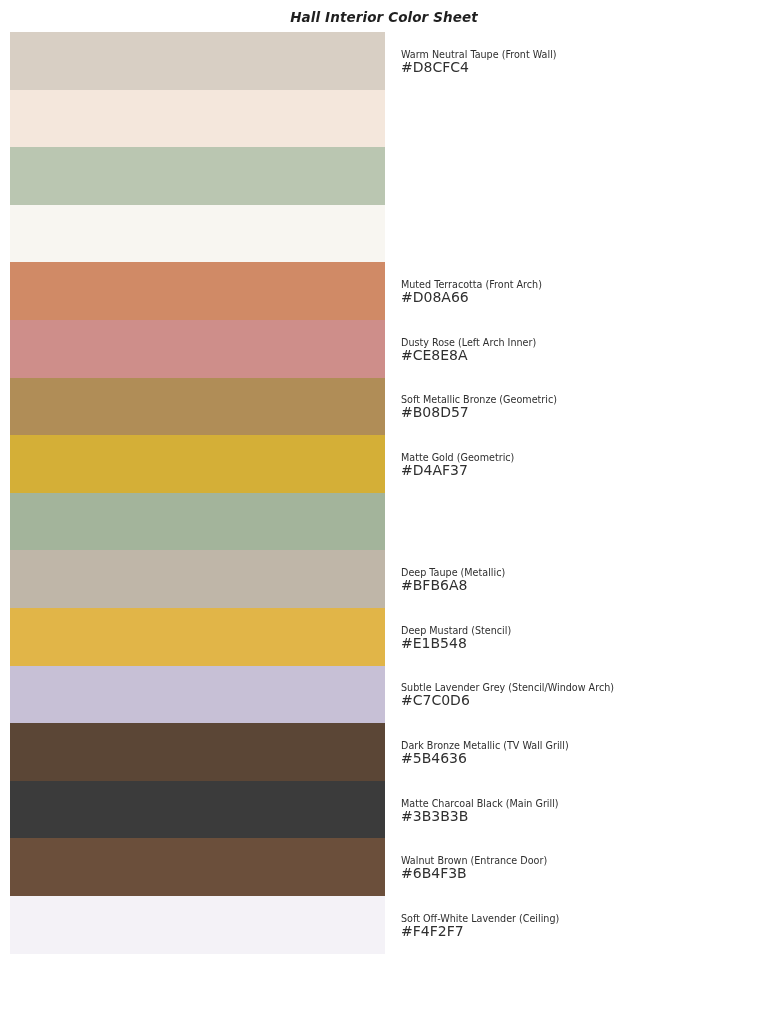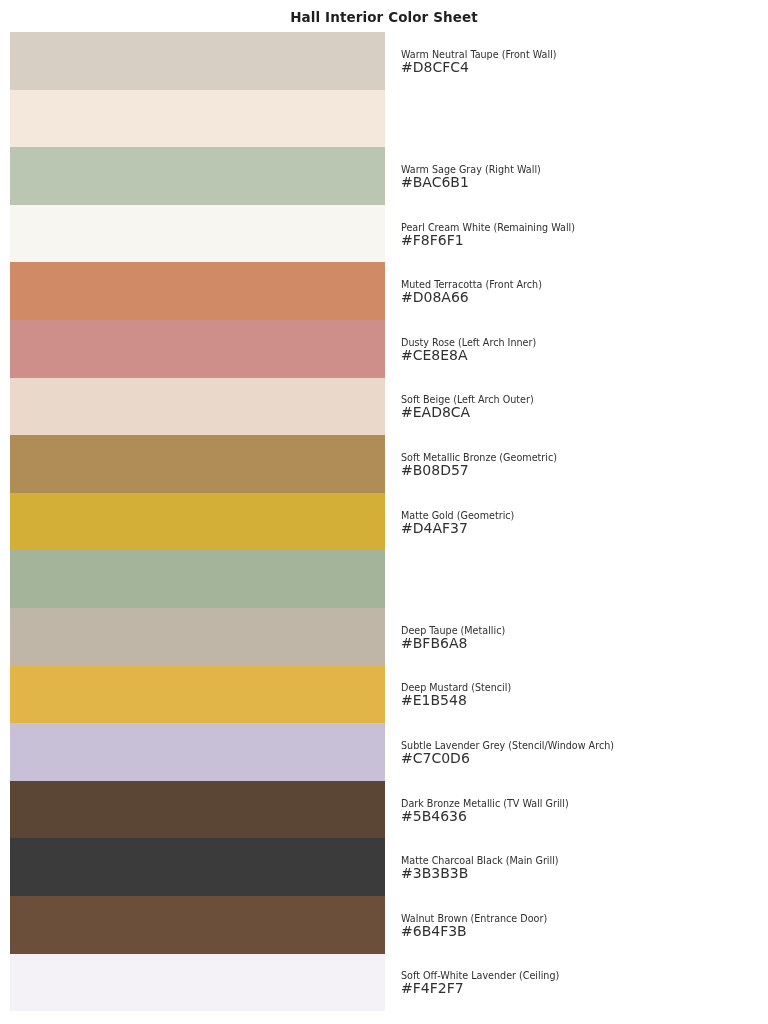--- a/index.html
+++ b/index.html
@@ -25,20 +25,21 @@
     position: absolute;
     top: 9px;
     left: 0;
     width: 768px;
     text-align: center;
     font-size: 13.5px;
     font-weight: bold;
     color: #1f1f1f;
     letter-spacing: 0.1px;
     line-height: 16px;
+    font-style: italic;
   }
   #swatch-list {
     position: absolute;
     top: 32px;
     left: 10px;
     width: 748px;
     height: 979px;
   }
   .swatch-row {
     position: relative;
@@ -88,51 +89,36 @@
         <div class="swatch-text">
           <div class="swatch-name">Warm Neutral Taupe (Front Wall)</div>
           <div class="swatch-hex">#D8CFC4</div>
         </div>
       </div>
       <div class="swatch-row">
         <div class="swatch-chip" style="background-color: rgb(244, 231, 220);"></div>
       </div>
       <div class="swatch-row">
         <div class="swatch-chip" style="background-color: rgb(186, 198, 177);"></div>
-        <div class="swatch-text">
-          <div class="swatch-name">Warm Sage Gray (Right Wall)</div>
-          <div class="swatch-hex">#BAC6B1</div>
-        </div>
       </div>
       <div class="swatch-row">
         <div class="swatch-chip" style="background-color: rgb(248, 246, 241);"></div>
-        <div class="swatch-text">
-          <div class="swatch-name">Pearl Cream White (Remaining Wall)</div>
-          <div class="swatch-hex">#F8F6F1</div>
-        </div>
       </div>
       <div class="swatch-row">
         <div class="swatch-chip" style="background-color: rgb(208, 138, 102);"></div>
         <div class="swatch-text">
           <div class="swatch-name">Muted Terracotta (Front Arch)</div>
           <div class="swatch-hex">#D08A66</div>
         </div>
       </div>
       <div class="swatch-row">
         <div class="swatch-chip" style="background-color: rgb(206, 142, 138);"></div>
         <div class="swatch-text">
           <div class="swatch-name">Dusty Rose (Left Arch Inner)</div>
           <div class="swatch-hex">#CE8E8A</div>
-        </div>
-      </div>
-      <div class="swatch-row">
-        <div class="swatch-chip" style="background-color: rgb(234, 216, 202);"></div>
-        <div class="swatch-text">
-          <div class="swatch-name">Soft Beige (Left Arch Outer)</div>
-          <div class="swatch-hex">#EAD8CA</div>
         </div>
       </div>
       <div class="swatch-row">
         <div class="swatch-chip" style="background-color: rgb(176, 141, 87);"></div>
         <div class="swatch-text">
           <div class="swatch-name">Soft Metallic Bronze (Geometric)</div>
           <div class="swatch-hex">#B08D57</div>
         </div>
       </div>
       <div class="swatch-row">

